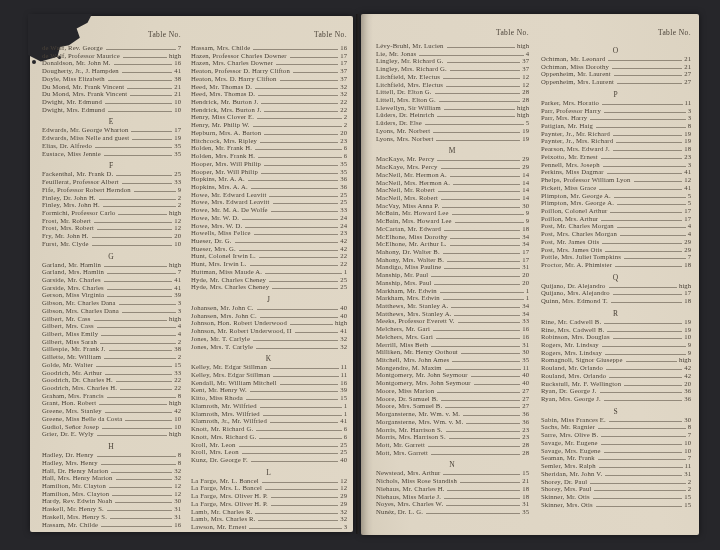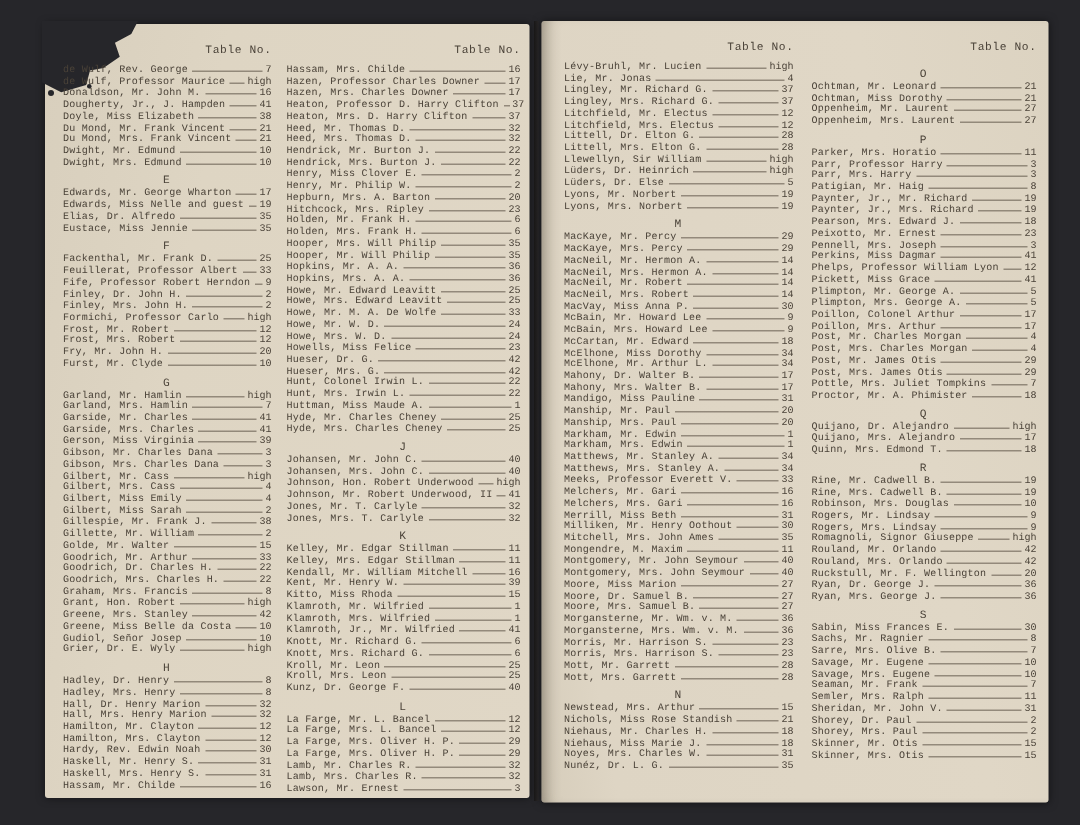--- a/index.html
+++ b/index.html
@@ -1,20 +1,20 @@
 <!DOCTYPE html>
 <html><head>
 <meta charset="utf-8">
 <style>
   * { margin:0; padding:0; box-sizing:border-box; }
   html,body { width:720px; height:550px; overflow:hidden; }
   body { background:#26262a; font-family:"Liberation Serif", serif; position:relative; }
   .stage { position:absolute; inset:0; }
   .page { position:absolute; background:#ddd4c2; border-radius:2px;
-          box-shadow:0 0 6px rgba(0,0,0,0.5);font-family:Liberation Mono, monospace; }
+          box-shadow:0 0 6px rgba(0,0,0,0.5); }
   .page-left  { left:30px; top:16px; width:323px; height:516px;
           background:linear-gradient(100deg,#d8cfbd 0%,#ded5c3 30%,#e0d7c6 100%); }
   .page-right { left:361px; top:14px; width:338px; height:521px;
           background:linear-gradient(80deg,#d6cdbb 0%,#ded5c4 12%,#e0d7c6 70%,#dcd3c1 100%);
           box-shadow:inset 10px 0 10px -8px rgba(40,30,20,0.45), 0 0 6px rgba(0,0,0,0.5); }
   .torn { position:absolute; left:-2px; top:-2px; width:64px; height:54px; background:#26262a;
           clip-path:polygon(0 0,100% 0,93% 16%,76% 27%,81% 44%,64% 58%,50% 61%,46% 79%,20% 88%,0 76%); }
   .speck { position:absolute; width:4px; height:4px; border-radius:50%; background:#26262a; }
   .pagecols { position:absolute; top:12px; left:0; right:0; bottom:0; }
   .colwrap { position:absolute; top:0; }

